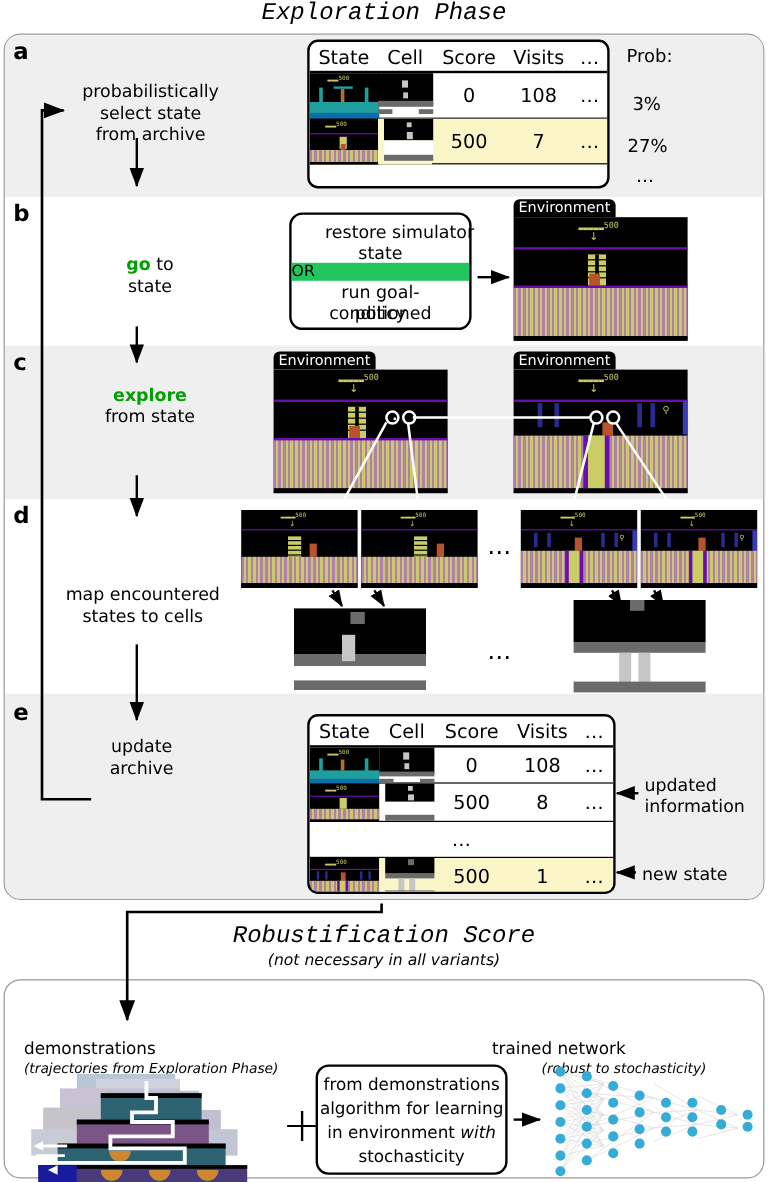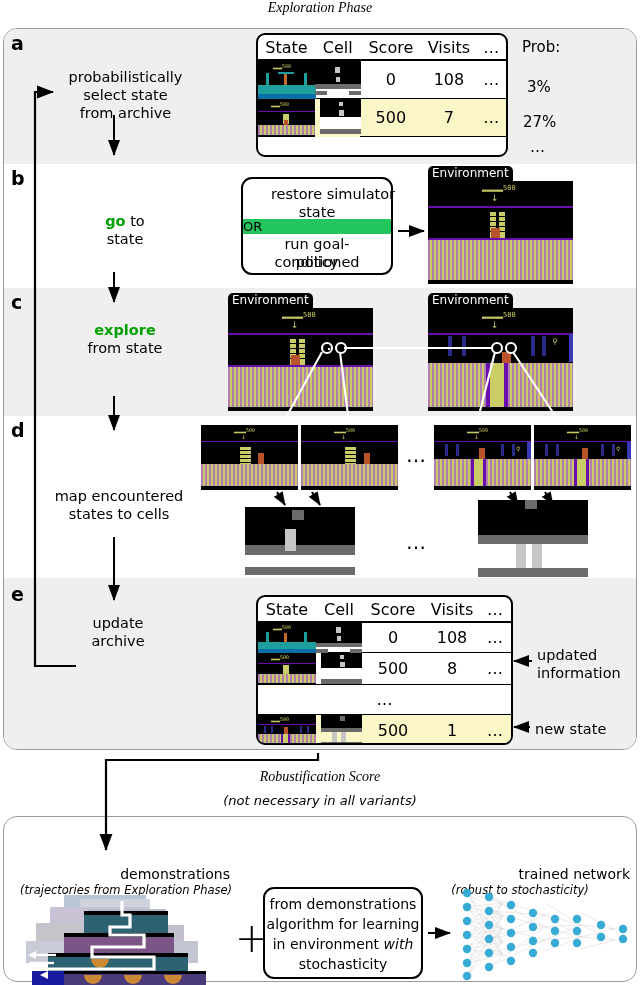--- a/index.html
+++ b/index.html
@@ -1,21 +1,21 @@
 <!DOCTYPE html>
 <html><head>
 <meta charset="utf-8">
 <style>
   html,body{margin:0;padding:0;background:#fff;}
   body{width:640px;height:985px;position:relative;overflow:hidden;
        font-family:"DejaVu Sans","Liberation Sans",sans-serif;color:#000;}
 
   
   .phase-title{position:absolute;width:100%;text-align:center;
-      font-style:italic;font-size:14px;font-family:Liberation Serif, serif;}
+      font-style:italic;font-size:20px;font-family:Liberation Mono, monospace;}
   #explorationTitle{top:0px;}
   #robustTitle{top:769px;}
   #robustSub{position:absolute;top:793px;width:100%;text-align:center;
       font-style:italic;font-size:13px;}
 
   
   .outer{position:absolute;border:1.6px solid #9a9a9a;border-radius:14px;
          box-sizing:border-box;overflow:hidden;background:#fff;}
   #expPanel{left:3px;top:28px;width:634px;height:722px;}
   #robPanel{left:3px;top:816px;width:634px;height:166px;}
@@ -75,21 +75,21 @@
   .cg-light{position:absolute;background:#c6c6c6;}
 
   
   .orbox{position:absolute;border:2.2px solid #000;border-radius:11px;background:#fff;
          box-sizing:border-box;}
   .orbox .t{position:absolute;width:100%;text-align:center;font-size:14.5px;line-height:18px;}
   .dash{position:absolute;left:5px;right:5px;border-top:2.2px dashed #000;}
   .orword{position:absolute;width:100%;text-align:left;font-size:13px;background:#22c55e;}
 
   
-  .rtitle{position:absolute;text-align:right;font-size:14px;}
+  .rtitle{position:absolute;text-align:left;font-size:14px;}
   .rsub{position:absolute;text-align:center;font-size:11.5px;font-style:italic;}
   .algbox{position:absolute;border:2.4px solid #000;border-radius:11px;background:#fff;
           box-sizing:border-box;text-align:center;font-size:14px;line-height:20px;
           padding-top:5px;}
   .plus{position:absolute;font-size:40px;line-height:40px;font-weight:300;}
   .ellipsis{position:absolute;font-size:20px;letter-spacing:2px;}
   .sidenote{position:absolute;font-size:14.5px;line-height:18px;}
   .demoimg{position:absolute;}
   .nnimg{position:absolute;}
 </style>

